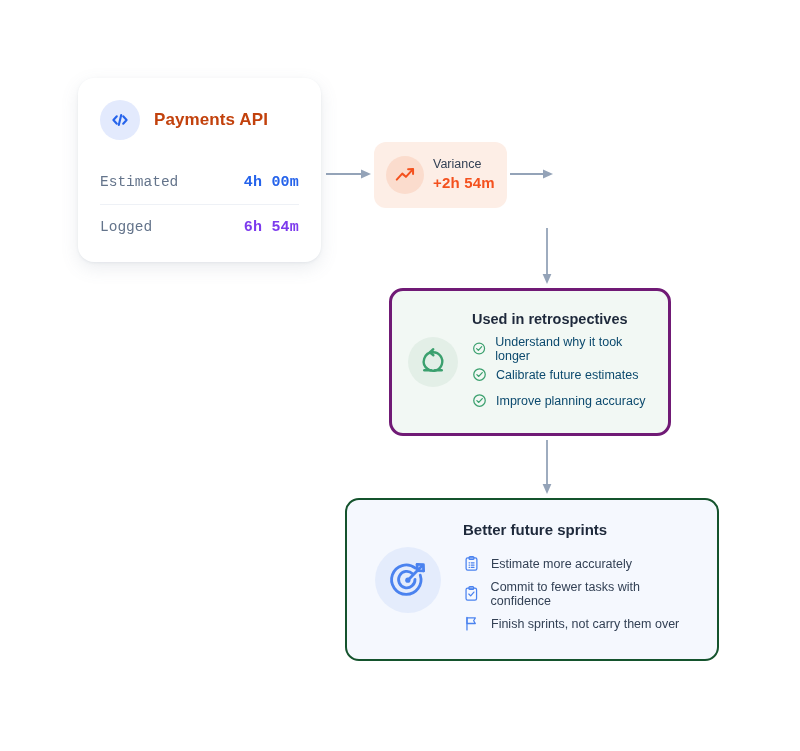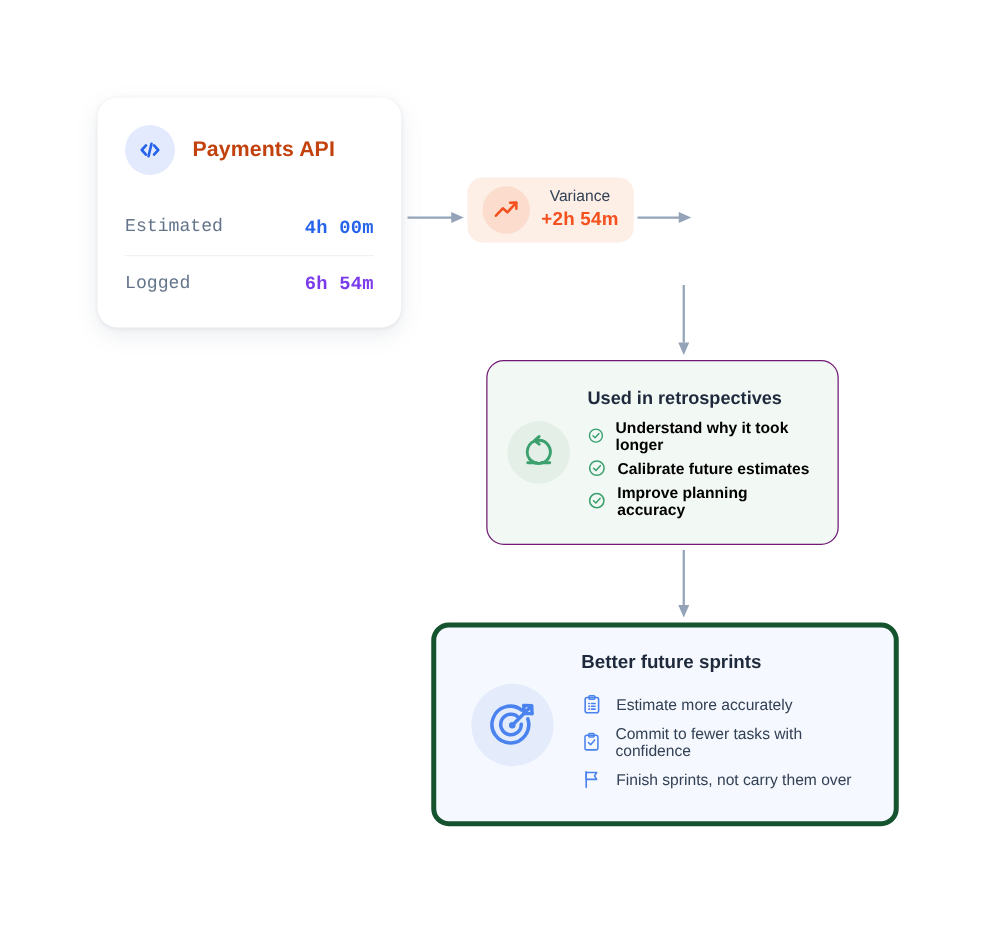--- a/index.html
+++ b/index.html
@@ -86,28 +86,27 @@
     height: 1px;
     background: #eef1f6;
     width: 100%;
   }
 
   
   .variance-card {
     left: 374px;
     top: 142px;
     width: 133px;
-    height: 52px;
+    height: 66px;
     background: #fdeee6;
     border-radius: 12px;
     display: flex;
     align-items: center;
     gap: 9px;
     padding: 0 12px;
-    text-align: center;
   }
   .ic-trend {
     width: 38px;
     height: 38px;
     background: #fbdccd;
   }
   .variance-text { line-height: 1.35; }
   .variance-label {
     font-size: 12.5px;
     color: #334155;
@@ -144,21 +143,21 @@
     max-width: 76px;
   }
 
   
   .retro-card {
     left: 389px;
     top: 288px;
     width: 282px;
     height: 148px;
     background: #f2f8f4;
-    border: 1px solid #701a75;
+    border: 3px solid #701a75;
     border-radius: 14px;
     display: flex;
     align-items: center;
     gap: 14px;
     padding: 0 16px;
   }
   .ic-retro {
     width: 50px;
     height: 50px;
     background: #e3efe7;
@@ -171,32 +170,31 @@
   }
   .retro-list { display: block; }
   .retro-item {
     display: flex;
     align-items: center;
     gap: 9px;
     height: 26px;
   }
   .retro-item-text {
     font-size: 12.5px;
-    color: #000000;
-    font-weight: bold;
+    color: #0c4a6e;
   }
 
   
   .sprint-card {
     left: 345px;
     top: 498px;
     width: 374px;
     height: 163px;
     background: #f5f8fe;
-    border: 4px solid #14532d;
+    border: 2px solid #14532d;
     border-radius: 14px;
     display: flex;
     align-items: center;
     gap: 16px;
     padding: 0 18px;
   }
   .ic-target {
     width: 66px;
     height: 66px;
     background: #e4ecfc;

